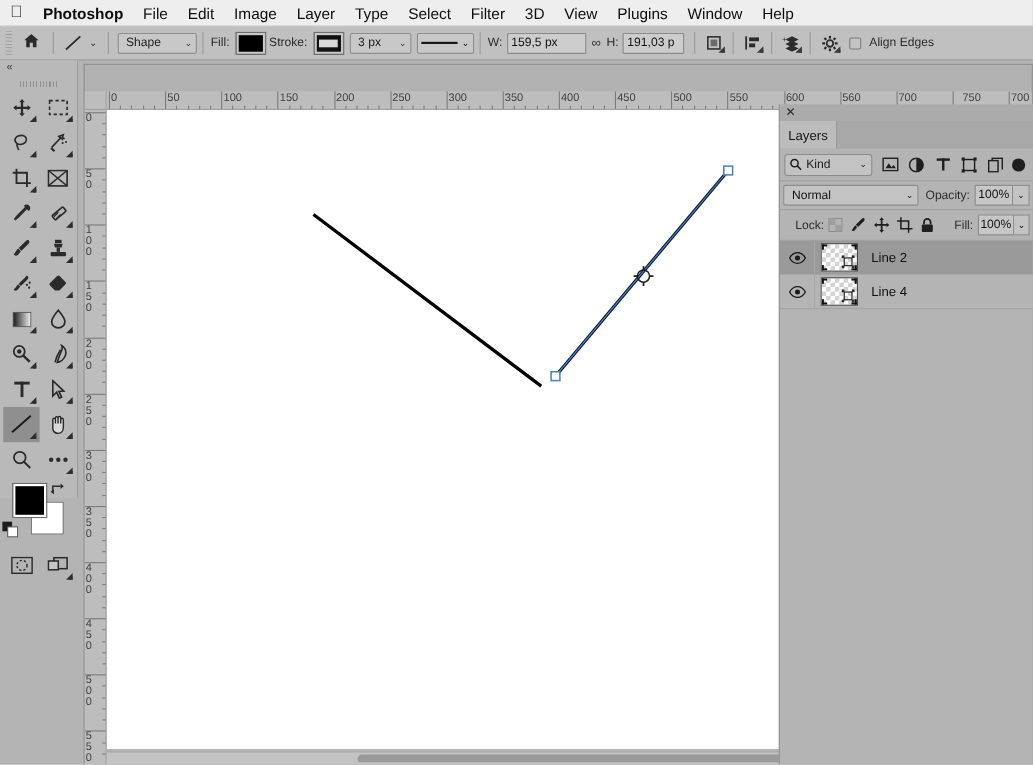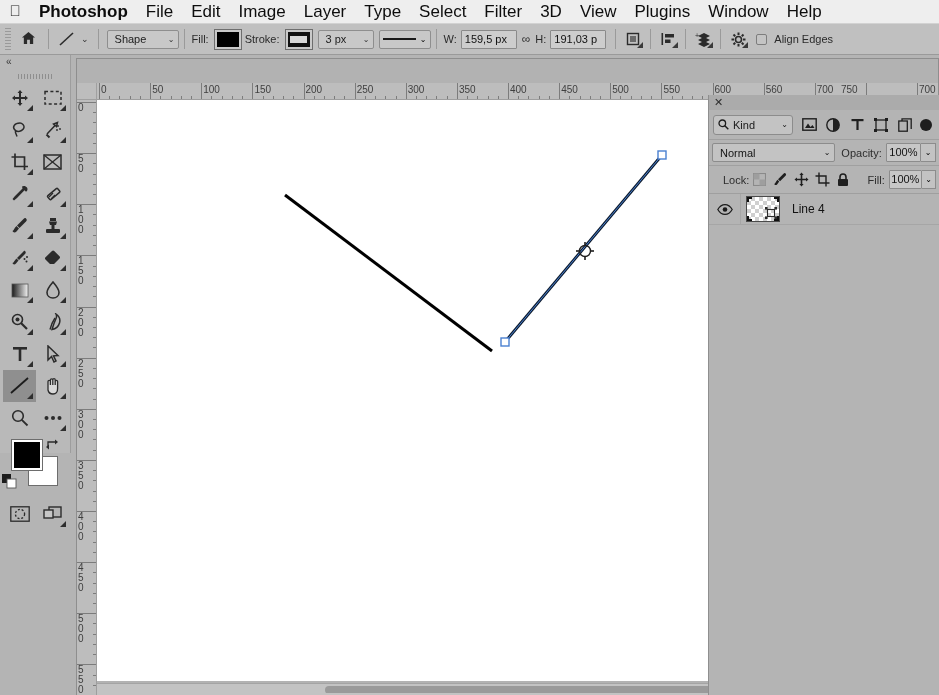--- a/index.html
+++ b/index.html
@@ -16,21 +16,21 @@
     position: absolute; left: 0; top: 0; width: 939px; height: 24px;
     background: #eeeeee;
     display: flex; align-items: center; gap: 0px;
     border-bottom: 1px solid #d2d2d2;
   }
   .apple-logo {
     width: 30px; display: flex; justify-content: center; align-items: center;
     font-size: 15px; color: #1a1a1a; line-height: 1; padding-bottom: 2px;
   }
   .menu-item {
-    font-size: 17px; color: #0d0d0d; padding: 0 9px; line-height: 24px;
+    font-size: 14px; color: #0d0d0d; padding: 0 9px; line-height: 24px;
     white-space: nowrap;
   }
   .menu-item.appname { font-weight: bold; }
 
   
   .optionsbar {
     position: absolute; left: 0; top: 24px; width: 939px; height: 31px;
     background: #c0c0c0;
     border-bottom: 1px solid #9a9a9a;
     display: flex; align-items: center;
@@ -294,21 +294,21 @@
       <span class="cv">⌄</span>
     </div>
 
     <div class="ob-linestyle" style="margin-left:5px;">
       <span class="ln"></span>
       <span class="cv">⌄</span>
     </div>
 
     <div class="ob-sep"></div>
     <div class="ob-label">W:</div>
-    <div class="ob-input" style="width:56px;">159,5 px</div>
+    <div class="ob-input" style="width:72px;">159,5 px</div>
     <div class="ob-chainicon">∞</div>
     <div class="ob-label">H:</div>
     <div class="ob-input" style="width:56px;">191,03 p</div>
 
     <div class="ob-sep" style="margin-left:9px;"></div>
     <div class="ob-iconbtn">
       <svg width="14" height="14" viewBox="0 0 14 14">
           <rect x="1.5" y="1.5" width="11" height="11" fill="none" stroke="#2b2b2b" stroke-width="1.4"></rect>
           <rect x="4" y="4" width="6" height="6" fill="#6a6a6a"></rect>
         </svg>
@@ -649,21 +649,21 @@
         <div class="htick min" style="left: 687.075px;"></div>
         <div class="htick min" style="left: 697.3px;"></div>
         <div class="htick min" style="left: 707.525px;"></div>
         <div class="htick maj" style="left: 717.75px;"></div>
         <div class="hlab" style="left: 717.75px;">700</div>
         <div class="htick min" style="left: 727.975px;"></div>
         <div class="htick min" style="left: 738.2px;"></div>
         <div class="htick min" style="left: 748.425px;"></div>
         <div class="htick min" style="left: 758.65px;"></div>
         <div class="htick maj" style="left: 768.875px;"></div>
-        <div class="hlab" style="left: 742px;">750</div>
+        <div class="hlab" style="left: 776px;">750</div>
         <div class="htick min" style="left: 779.1px;"></div>
         <div class="htick min" style="left: 789.325px;"></div>
         <div class="htick min" style="left: 799.55px;"></div>
         <div class="htick min" style="left: 809.775px;"></div>
         <div class="htick maj" style="left: 820px;"></div>
         <div class="hlab" style="left: 820px;">700</div>
         <div class="htick min" style="left: 830.225px;"></div>
         <div class="htick min" style="left: 840.45px;"></div>
       </div>
     <div class="vruler" id="vruler">
@@ -769,20 +769,24 @@
 
       </div>
     </div>
   </div>
 
   <div class="layerspanel">
     <div class="lp-closebar">
       <span class="lp-close">✕</span>
     </div>
 
+    <div class="lp-tabs">
+      <div class="lp-tab">Layers</div>
+      <div class="lp-tabrest"></div>
+    </div>
 
     <div class="lp-filter">
       <div class="lp-kind">
         <span style="display:flex;align-items:center;">
           <span style="margin-right:4px;display:flex;">
             <svg width="11" height="11" viewBox="0 0 11 11">
                 <circle cx="4.3" cy="4.3" r="3.3" fill="none" stroke="#1b1b1b" stroke-width="1.3"></circle>
                 <line x1="6.8" y1="6.8" x2="10.3" y2="10.3" stroke="#1b1b1b" stroke-width="1.4"></line>
               </svg>
           </span>
@@ -877,20 +881,44 @@
             <path d="M3 6 V4 A3 3 0 0 1 9 4 V6" fill="none" stroke="#1f1f1f" stroke-width="1.6"></path>
             <rect x="1" y="6" width="10" height="7" rx="1" fill="#1f1f1f"></rect>
           </svg>
       </div>
       <span class="lp-lbl" style="margin-left:14px;">Fill:</span>
       <span class="lp-num">100%</span>
       <span class="lp-numcv">⌄</span>
     </div>
 
     <div class="lp-rows" id="lp-rows">
+        <div class="lp-row selected">
+          <div class="lp-eye">
+            <svg width="16" height="11" viewBox="0 0 16 11">
+              <path d="M0.8 5.5 C3 1.6 5.4 0.6 8 0.6 C10.6 0.6 13 1.6 15.2 5.5 C13 9.4 10.6 10.4 8 10.4 C5.4 10.4 3 9.4 0.8 5.5 Z" fill="none" stroke="#1b1b1b" stroke-width="1.2"></path>
+              <circle cx="8" cy="5.5" r="2.3" fill="#1b1b1b"></circle>
+            </svg>
+          </div>
+          <div class="lp-thumb checker">
+            <span class="corner c1"></span>
+            <span class="corner c2"></span>
+            <span class="corner c3"></span>
+            <span class="corner c4"></span>
+            <svg width="12" height="12" viewBox="0 0 12 12" style="position:absolute;right:2px;bottom:2px;">
+              <rect x="2.5" y="2.5" width="7" height="7" fill="none" stroke="#2b2b2b" stroke-width="1.1"></rect>
+              <g fill="#2b2b2b">
+                <rect x="0" y="0" width="2.6" height="2.6"></rect>
+                <rect x="9.4" y="0" width="2.6" height="2.6"></rect>
+                <rect x="0" y="9.4" width="2.6" height="2.6"></rect>
+                <rect x="9.4" y="9.4" width="2.6" height="2.6"></rect>
+              </g>
+            </svg>
+          </div>
+          <div class="lp-name">Line 2</div>
+        </div>
         <div class="lp-row">
           <div class="lp-eye">
             <svg width="16" height="11" viewBox="0 0 16 11">
               <path d="M0.8 5.5 C3 1.6 5.4 0.6 8 0.6 C10.6 0.6 13 1.6 15.2 5.5 C13 9.4 10.6 10.4 8 10.4 C5.4 10.4 3 9.4 0.8 5.5 Z" fill="none" stroke="#1b1b1b" stroke-width="1.2"></path>
               <circle cx="8" cy="5.5" r="2.3" fill="#1b1b1b"></circle>
             </svg>
           </div>
           <div class="lp-thumb checker">
             <span class="corner c1"></span>
             <span class="corner c2"></span>

